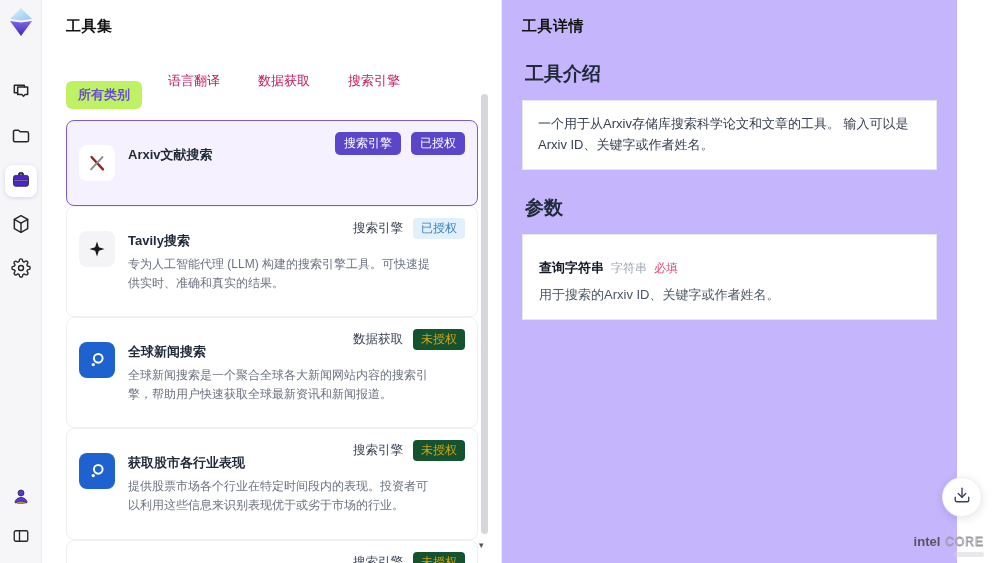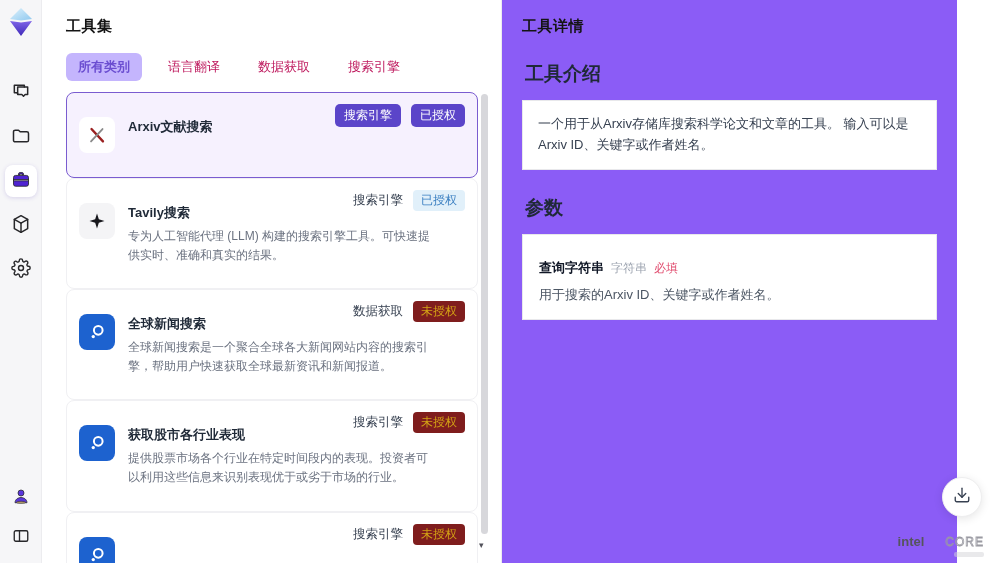--- a/index.html
+++ b/index.html
@@ -16,62 +16,62 @@
               display:flex; align-items:center; justify-content:center; cursor:pointer; color:#27272a; }
   .rail-btn svg { stroke:#27272a; }
   .rail-btn.active { background:#fff; box-shadow:0 1px 4px rgba(80,50,180,.18); }
   .rail-bottom { position:absolute; bottom:10px; display:flex; flex-direction:column; gap:8px; align-items:center; }
 
   
   .toolset { position:absolute; left:42px; top:0; width:459px; height:441px; background:#fff; }
   .toolset h1 { padding:17px 0 0 24px; font-size:15px; font-weight:bold; color:#141414; letter-spacing:.5px; }
   .tabs { display:flex; gap:14px; margin:17px 0 0 24px; align-items:center; }
   .tab { font-size:13px; padding:5px 12px; border-radius:6px; color:#be185d; cursor:pointer; white-space:nowrap; }
-  .tab.active { background:#c4b5fd; color:#6b4ed1; font-weight:bold; }
+  .tab.active { background:#bef264; color:#6b4ed1; font-weight:bold;margin-top:28px; }
   .tool-list { margin:11px 0 0 24px; width:412px; }
   .tool-card { position:relative; display:flex; gap:13px; padding:24px 12px; border:1px solid #f0f0f3;
                border-radius:8px; background:#fff; cursor:pointer; }
   .tool-card.selected { background:#f6f1fe; border:1.5px solid #7a5cd0; }
   .tool-icon { flex:none; width:36px; height:36px; border-radius:8px; display:flex; align-items:center; justify-content:center; }
   .ti-arxiv { background:#fff; }
   .ti-spark { background:#f4f4f6; }
   .ti-blue  { background:#1d62cf; }
   .ti-build { background:#f4f4f6; }
   .tool-body { flex:1; min-width:0; }
   .tool-name { font-size:13px; font-weight:bold; color:#1f2937; margin:1px 0 5px; }
   .tool-desc { font-size:12px; color:#6b7280; line-height:1.55; max-width:302px; }
   .tool-meta { position:absolute; top:11px; right:12px; display:flex; gap:10px; align-items:center; }
   .cat-text { font-size:12.5px; color:#374151; }
   .badge { font-size:12px; padding:2px 8px; border-radius:4px; white-space:nowrap; }
   .badge-purple { background:#5b45c9; color:#fff; padding:3px 9px; border-radius:5px; }
   .badge-blue { background:#e1f0fa; color:#3a7fc1; }
-  .badge-yellow { background:#7f1d1d; color:#d3a215; }
+  .badge-yellow { background:#14532d; color:#d3a215; }
 
   .scrollbar { position:absolute; left:439px; top:88px; width:7px; height:470px; }
   .scroll-thumb { position:absolute; left:0; top:6px; width:7px; height:440px; background:#d7d7db; border-radius:4px; }
   .scroll-arrow { position:absolute; left:-2px; bottom:8px; font-size:9px; color:#52525b; line-height:1; }
 
   
-  .details { position:absolute; left:501px; top:0; width:456px; height:563px; background:#8b5cf6; border-left:1px solid #ececef; }
+  .details { position:absolute; left:501px; top:0; width:456px; height:563px; background:#c4b5fd; border-left:1px solid #ececef; }
   .details h1 { padding:17px 20px 0; font-size:15px; font-weight:bold; color:#141414; letter-spacing:.5px; }
   .details h2 { margin:25px 23px 13px; font-size:19px; font-weight:bold; color:#1f2937; }
   .dbox { margin:0 20px; border:1px solid #e8e8eb; border-radius:0; background:#fff; }
   .intro-box { padding:13px 15px; font-size:13px; color:#374151; line-height:1.6; }
   .param-box { padding:24px 16px 15px; }
   .param-head { display:flex; align-items:baseline; gap:7px; }
   .p-name { font-size:13px; font-weight:bold; color:#111827; }
   .p-type { font-size:12px; color:#9ca3af; }
   .p-req { font-size:12px; color:#e14d6f; }
   .p-desc { margin-top:9px; font-size:13px; color:#4b5563; }
 
   
   .fab { position:absolute; right:18px; bottom:46px; width:40px; height:40px; border-radius:50%;
          background:#fff; border:1px solid #eeeeef; box-shadow:0 2px 10px rgba(0,0,0,.10);
          display:flex; align-items:center; justify-content:center; cursor:pointer; }
-  .brand { position:absolute; right:16px; bottom:14px; display:flex; align-items:baseline; gap:21px; }
+  .brand { position:absolute; right:16px; bottom:14px; display:flex; align-items:baseline; gap:5px; }
   .brand .b1 { font-size:13px; font-weight:bold; color:#55555c; }
   .brand .b2 { font-size:12px; letter-spacing:1px; color:transparent; -webkit-text-stroke:0.8px #9a9aa2; text-transform:uppercase; }
   .brand-smudge { position:absolute; right:16px; bottom:6px; width:30px; height:5px; background:#d4d4d8; opacity:.5; border-radius:2px; }
 </style>
 </head>
 <body>
 
 <div class="app">
 
   <aside class="rail">

